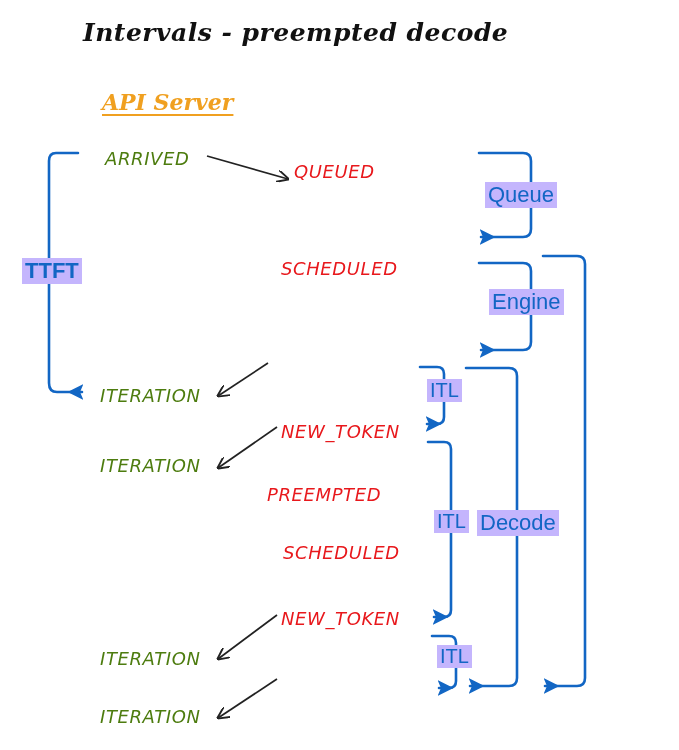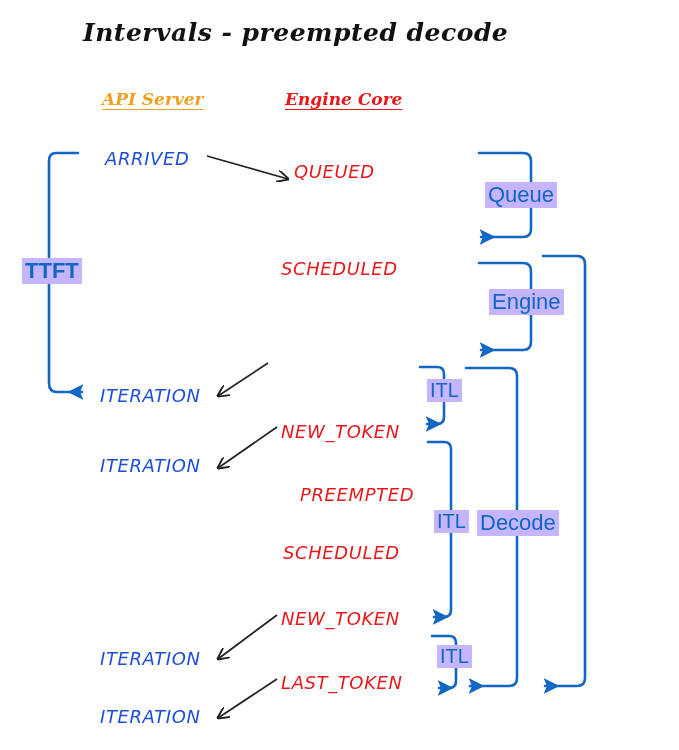--- a/index.html
+++ b/index.html
@@ -12,31 +12,31 @@
   .t{position:absolute;white-space:nowrap;}
 
   .title{
     font-family:"DejaVu Serif", serif;
     font-style:italic;font-weight:bold;
     font-size:25px;color:#111111;
     left:83px;top:18px;letter-spacing:0.5px;
   }
   .colhead{
     font-family:"DejaVu Serif", serif;
-    font-style:italic;font-weight:bold;font-size:17px;
+    font-style:italic;font-weight:bold;font-size:22px;
     text-decoration:underline;text-underline-offset:4px;
   }
   .colhead.api{left:102px;top:89px;color:#f0a020;}
   .colhead.engine{left:285px;top:89px;color:#e8181c;}
 
   .ev{
     font-family:"DejaVu Sans", sans-serif;
     font-style:italic;font-size:18px;letter-spacing:0.6px;
   }
-  .ev.orange{color:#1d4ed8;}
+  .ev.orange{color:#4d7c0f;}
   .ev.red{color:#e8181c;}
 
   .blabel{
     font-family:"Liberation Sans", sans-serif;
     font-size:22px;color:#1266c4;font-weight:400;
     background:#c4b5fd;padding:0 3px;
   }
 
   svg{position:absolute;left:0;top:0;}
 </style>
@@ -100,35 +100,33 @@
     </g>
 
     <g>
       <path d="M 543 256 L 577 256 Q 585 256 585 264 L 585 678 Q 585 686 577 686 L 545 686" fill="none" stroke="#1266c4" stroke-width="2.6" stroke-linecap="round" marker-end="url(#bArrowL)"></path>
     </g>
   </svg>
 
   <div class="t title">Intervals - preempted decode</div>
 
   <div class="t colhead api">API Server</div>
-  <div class="t colhead engine">Engine Core</div>
 
   <div class="t ev orange" style="left:105px;top:148px;">ARRIVED</div>
   <div class="t ev orange" style="left:100px;top:385px;">ITERATION</div>
   <div class="t ev orange" style="left:100px;top:455px;">ITERATION</div>
   <div class="t ev orange" style="left:100px;top:648px;">ITERATION</div>
   <div class="t ev orange" style="left:100px;top:706px;">ITERATION</div>
 
   <div class="t ev red" style="left:294px;top:161px;font-style:italic;">QUEUED</div>
   <div class="t ev red" style="left:281px;top:258px;">SCHEDULED</div>
   <div class="t ev red" style="left:281px;top:421px;">NEW_TOKEN</div>
-  <div class="t ev red" style="left:300px;top:484px;text-align:center;">PREEMPTED</div>
+  <div class="t ev red" style="left:267px;top:484px;text-align:center;">PREEMPTED</div>
   <div class="t ev red" style="left:283px;top:542px;">SCHEDULED</div>
   <div class="t ev red" style="left:281px;top:608px;">NEW_TOKEN</div>
-  <div class="t ev red" style="left:281px;top:672px;">LAST_TOKEN</div>
 
   <div class="t blabel" style="left:22px;top:258px;font-weight:bold;">TTFT</div>
   <div class="t blabel" style="left:485px;top:182px;">Queue</div>
   <div class="t blabel" style="left:489px;top:289px;">Engine</div>
   <div class="t blabel" style="left:427px;top:379px;font-size:20px;">ITL</div>
   <div class="t blabel" style="left:434px;top:510px;font-size:20px;">ITL</div>
   <div class="t blabel" style="left:437px;top:645px;font-size:20px;">ITL</div>
   <div class="t blabel" style="left:477px;top:510px;">Decode</div>
 
 </div>

